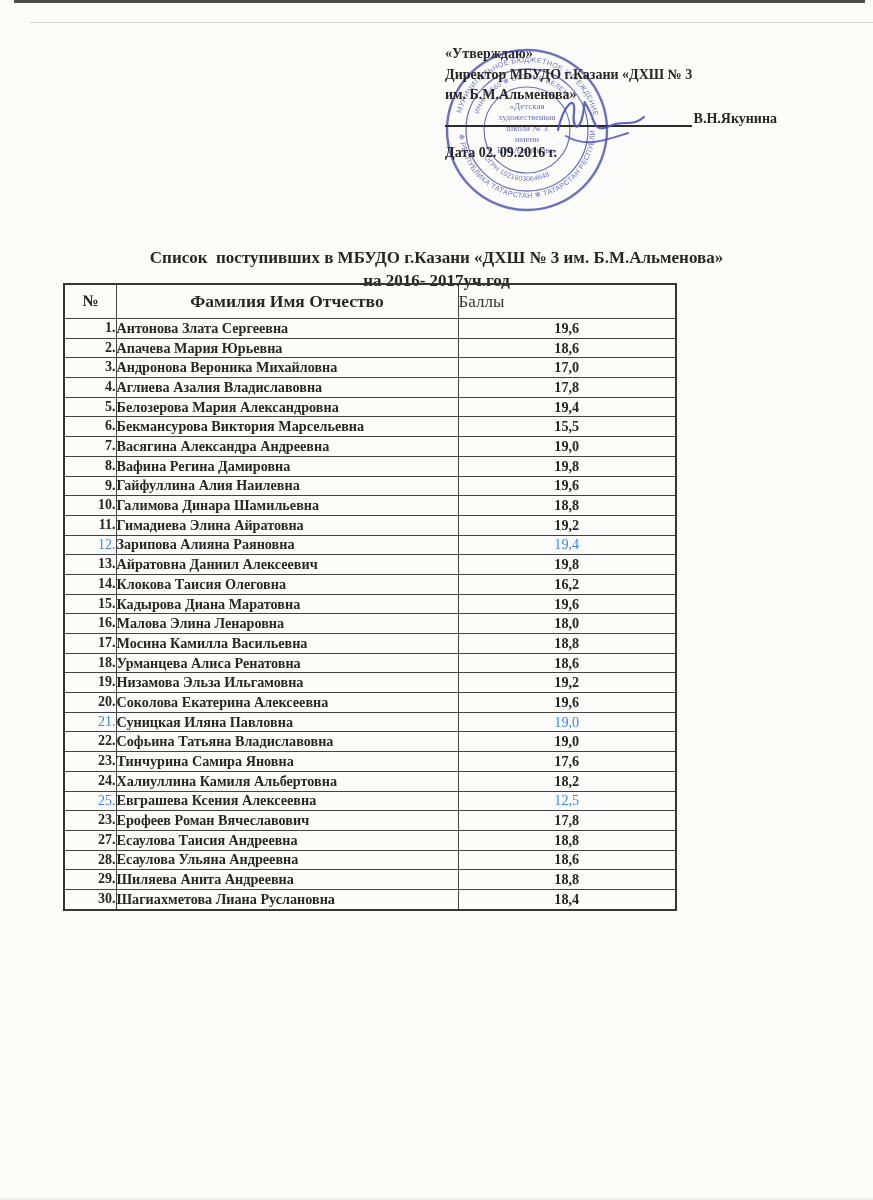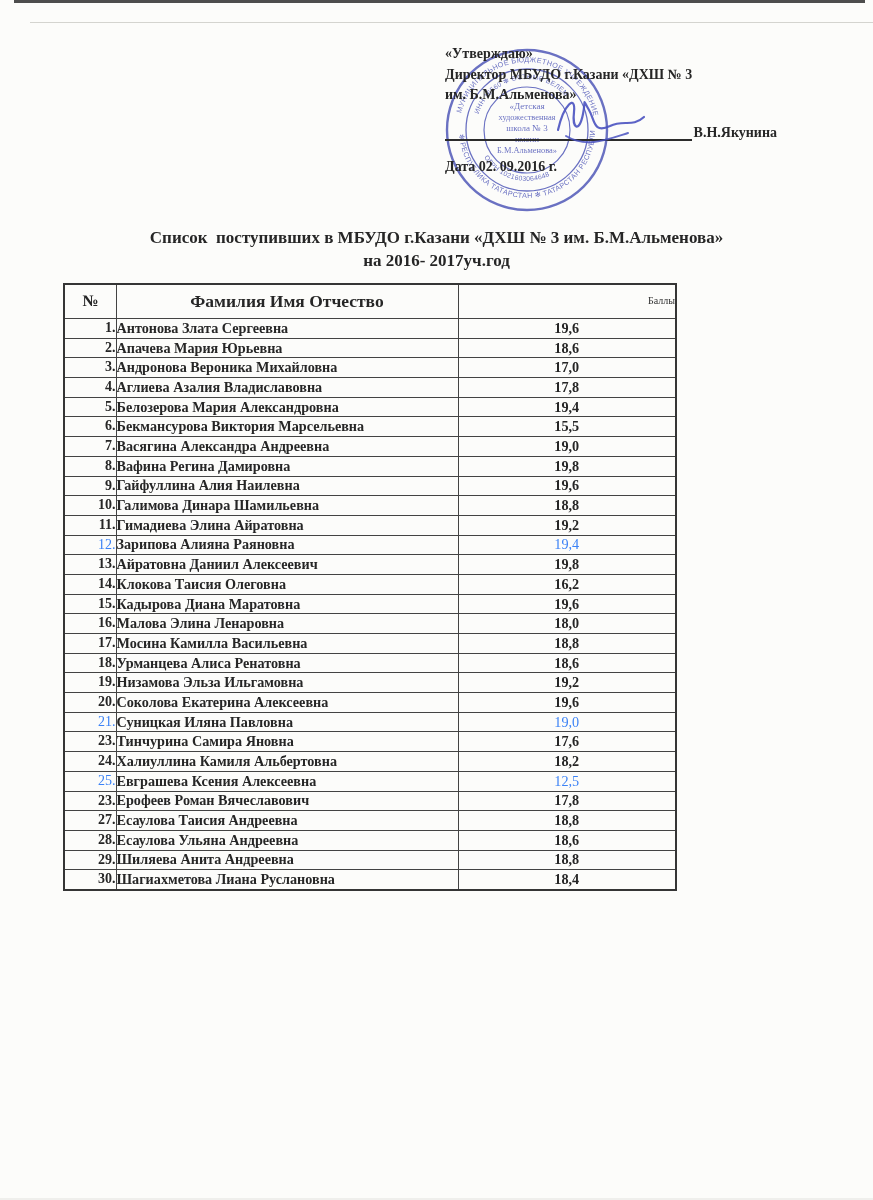--- a/index.html
+++ b/index.html
@@ -13,55 +13,55 @@
   .scan-top{position:absolute;top:0;left:14px;right:8px;height:3px;background:#4d4d4d;}
   .scan-faint{position:absolute;top:22px;left:30px;right:0;height:1px;background:#d4d4cf;}
   .scan-bottom{position:absolute;bottom:0;left:0;right:0;height:2px;background:#efefec;}
 
   
   .approval{
     position:absolute;left:445px;top:44px;width:332px;
     text-align:left;font-weight:bold;font-size:14px;line-height:20.5px;
     z-index:4;
   }
-  .sig-row{display:flex;align-items:flex-end;height:24px;margin-top:14px;}
+  .sig-row{display:flex;align-items:flex-end;height:24px;margin-top:0;}
   .sig-line{flex:1;border-bottom:2px solid #2b2b2b;margin-bottom:3px;}
   .signer{white-space:nowrap;padding-left:2px;}
   .date-line{margin-top:13px;}
 
   
   .stamp{position:absolute;left:443px;top:46px;width:168px;height:168px;z-index:3;opacity:.82;}
   .stamp text{fill:#4b53b6;font-family:"Liberation Sans","DejaVu Sans",sans-serif;}
   .stamp .ring{font-size:7.2px;letter-spacing:.4px;}
   .stamp .ring-in{font-size:6.8px;letter-spacing:.3px;}
   .stamp .ctr{font-family:"Liberation Serif","DejaVu Serif",serif;text-anchor:middle;}
 
   
   .signature{position:absolute;left:548px;top:88px;width:104px;height:60px;z-index:5;}
 
   
   .doc-title{
     position:absolute;top:226px;left:0;width:100%;
     text-align:center;font-weight:bold;font-size:17px;line-height:23px;z-index:2;
   }
-  .doc-title .t1{white-space:pre;}
+  .doc-title .t1{white-space:pre;margin-top:20px;}
 
   
   table.list{
     position:absolute;left:63px;top:283px;width:612px;
     border-collapse:collapse;table-layout:fixed;z-index:2;
   }
   table.list th,table.list td{border:1.5px solid #434343;padding:0;line-height:1.05;}
   table.list{border:2px solid #353535;}
   col.c-num{width:52px;}
   col.c-name{width:342px;}
   col.c-score{width:218px;}
   th.h-num{height:33px;font-size:16px;font-weight:bold;text-align:center;}
   th.h-name{font-size:17.5px;font-weight:bold;text-align:center;margin-top:28px;}
-  th.h-score{font-size:10px;font-weight:normal;color:#333;text-align:right;}
+  th.h-score{font-size:17px;font-weight:normal;color:#333;text-align:left;}
   td{height:18.7px;font-size:14.2px;font-weight:bold;}
   td.num{text-align:right;padding-right:7px;font-size:14px;}
   td.name{padding-left:13px;overflow:hidden;white-space:nowrap;}
   td.score{text-align:center;}
   td.light{font-weight:normal;color:#3b82f6;}
 </style>
 </head>
 <body>
 
 <div class="page">
@@ -245,20 +245,25 @@
       <td class="name">Соколова Екатерина Алексеевна</td>
       <td class="score">19,6</td>
     </tr>
 
     <tr>
       <td class="num light">21.</td>
       <td class="name">Суницкая Иляна Павловна</td>
       <td class="score light">19,0</td>
     </tr>
 
+    <tr>
+      <td class="num">22.</td>
+      <td class="name">Софьина Татьяна Владиславовна</td>
+      <td class="score">19,0</td>
+    </tr>
 
     <tr>
       <td class="num">23.</td>
       <td class="name">Тинчурина Самира Яновна</td>
       <td class="score">17,6</td>
     </tr>
 
     <tr>
       <td class="num">24.</td>
       <td class="name">Халиуллина Камиля Альбертовна</td>

